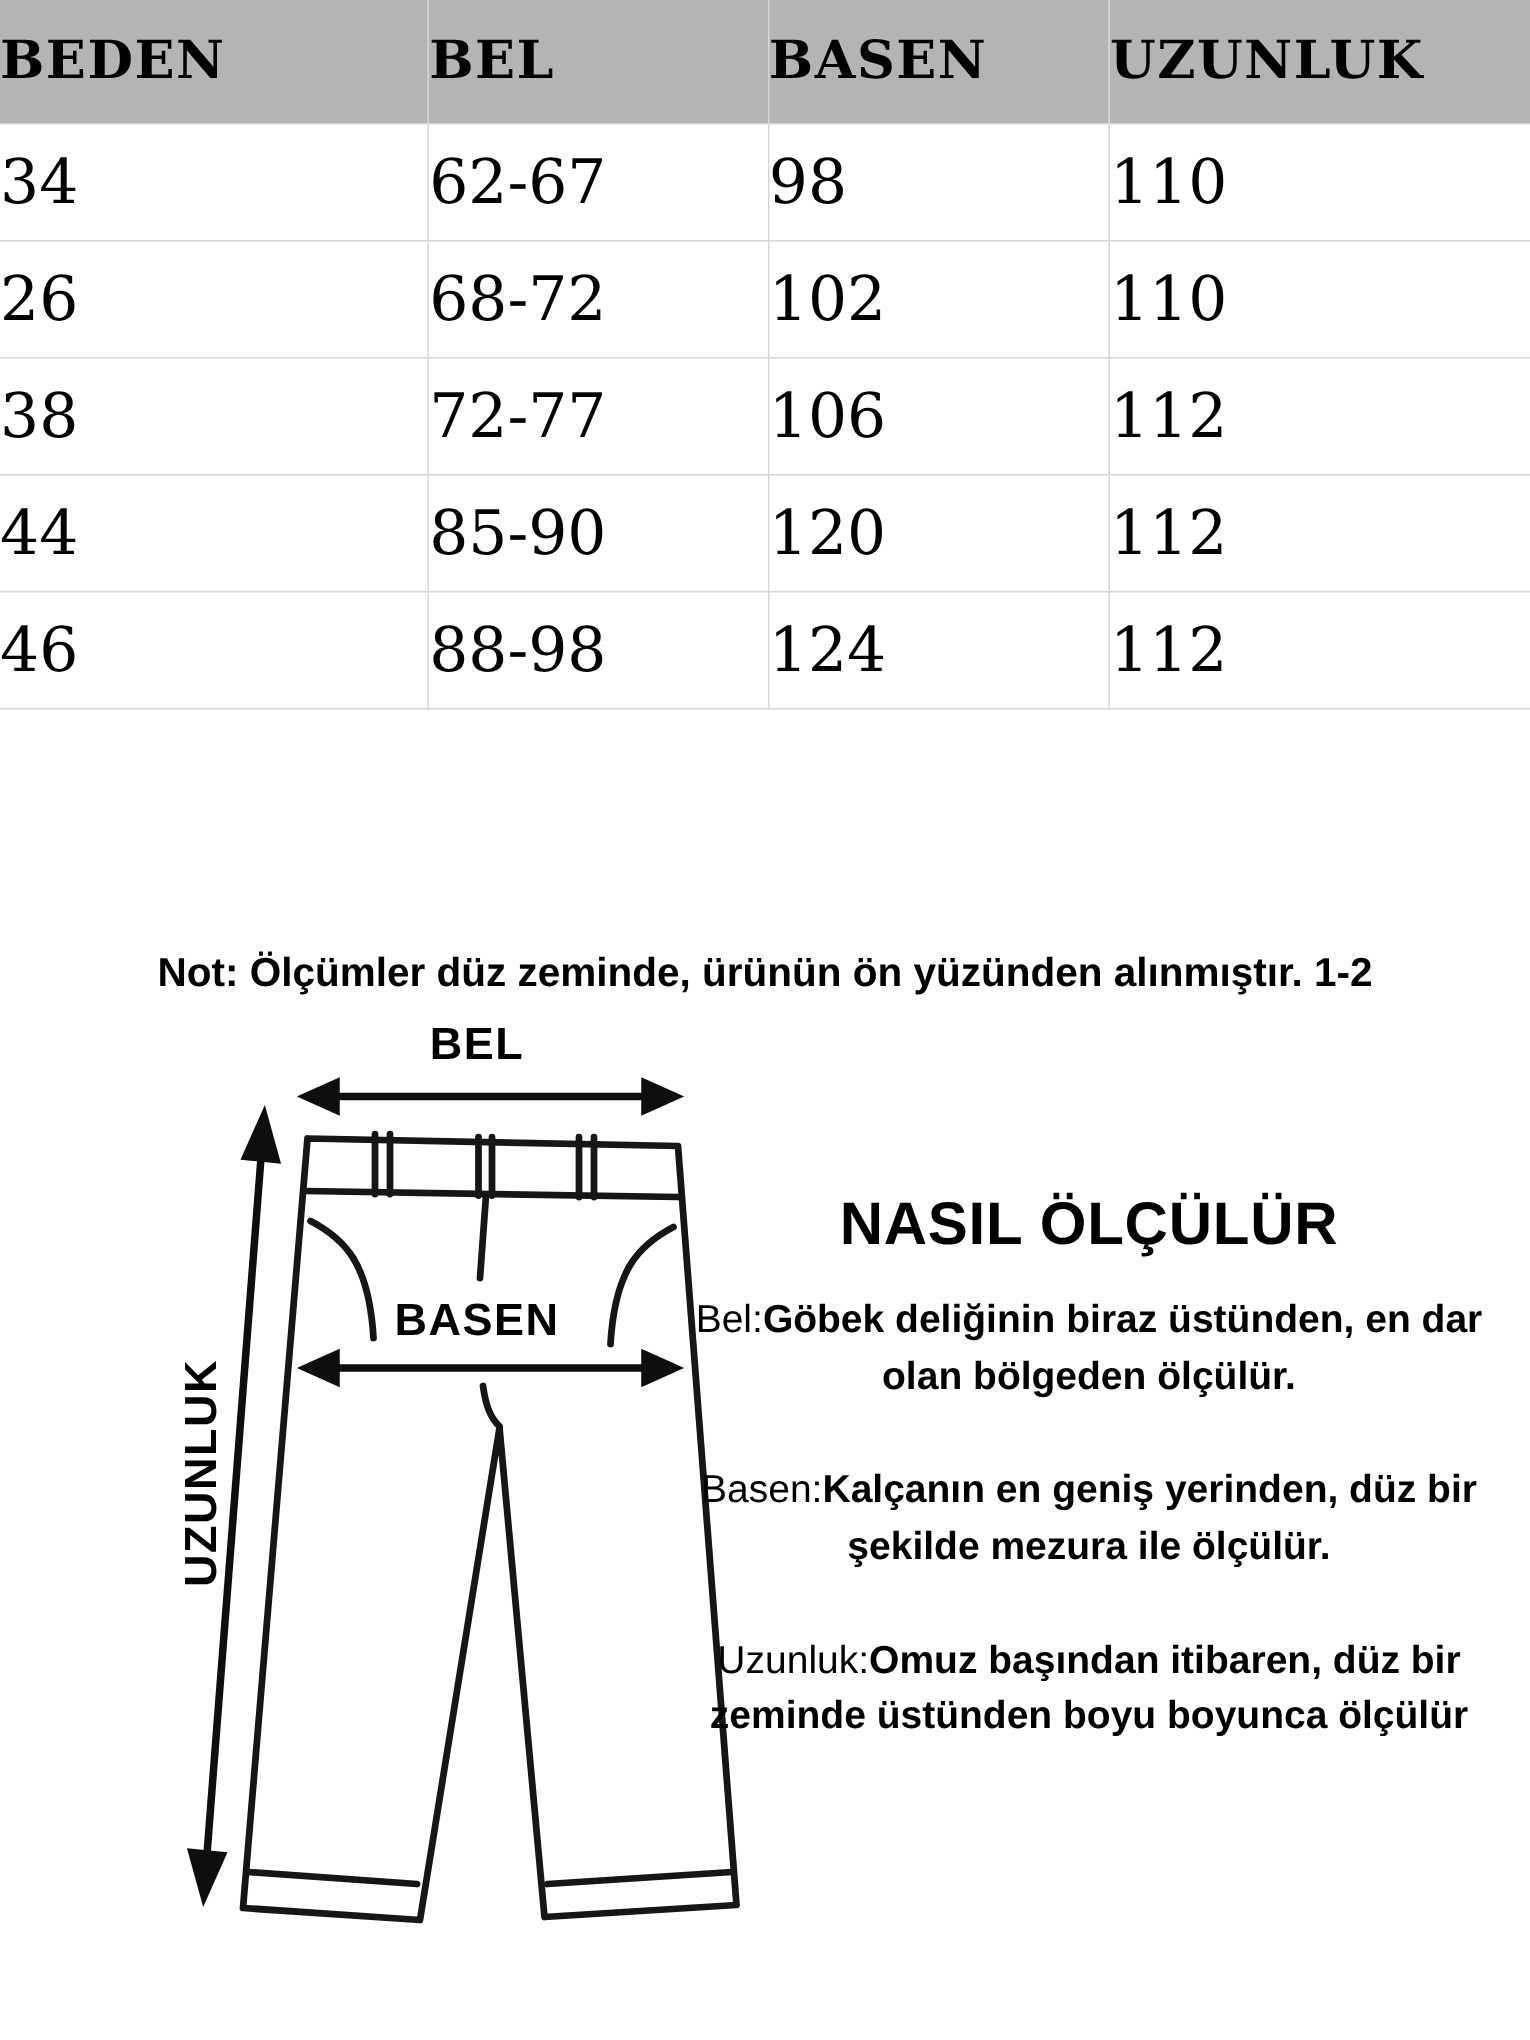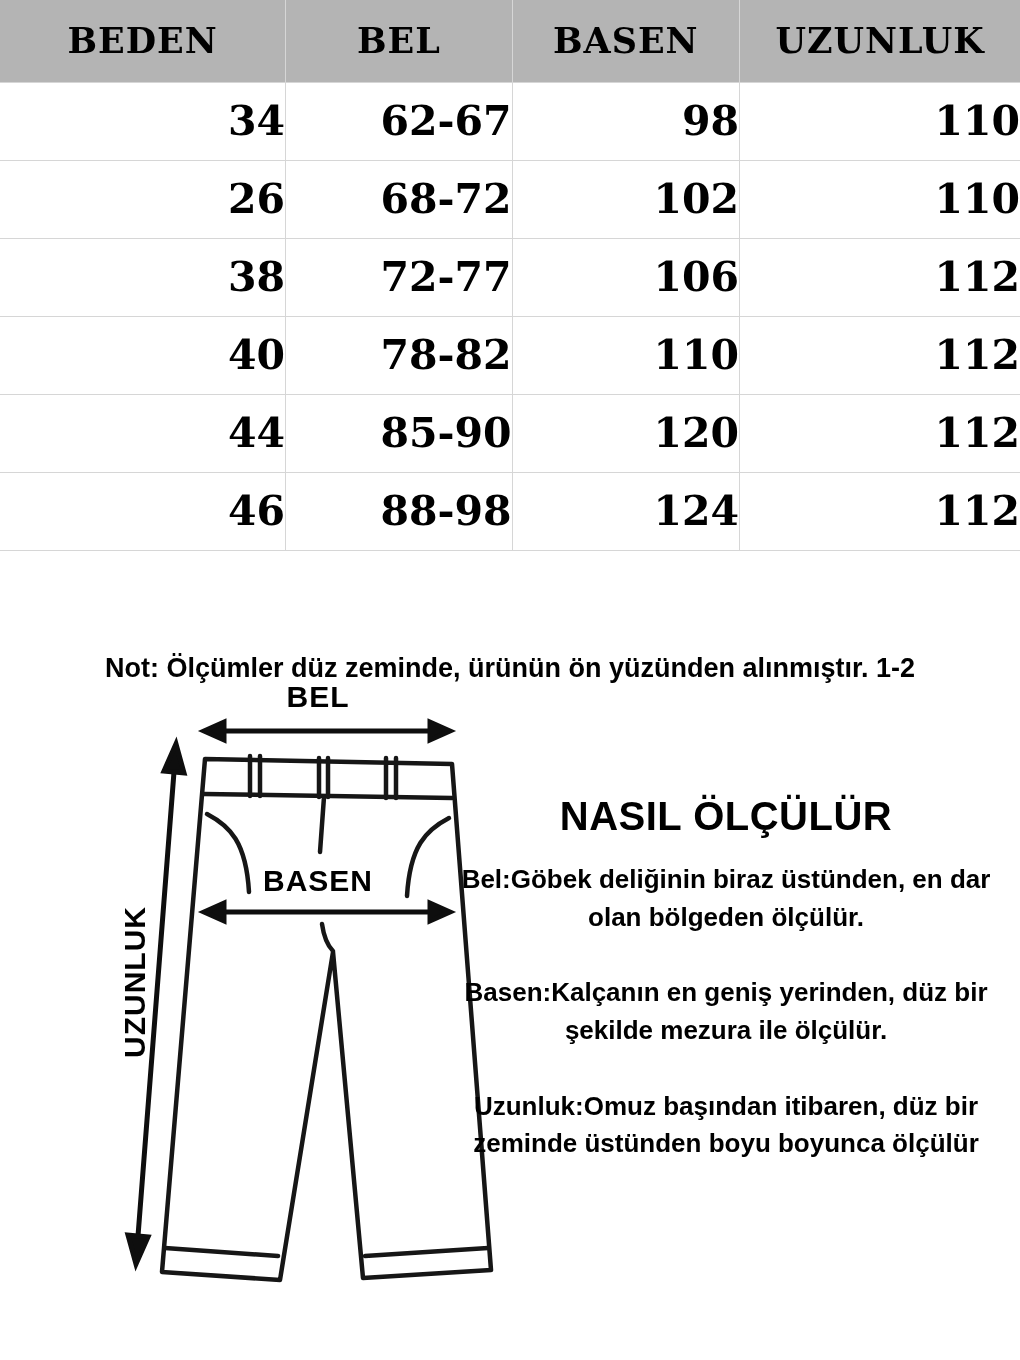--- a/index.html
+++ b/index.html
@@ -18,47 +18,46 @@
     width: 100%;
     border-collapse: collapse;
     table-layout: fixed;
     font-family: "DejaVu Serif", serif;
   }
   .size-table th {
     height: 82px;
     font-size: 35px;
     font-weight: 700;
     letter-spacing: 1px;
-    text-align: center;
+    text-align: left;
     vertical-align: middle;
   }
   .size-table td {
     height: 78px;
     font-size: 41px;
-    font-weight: 700;
-    text-align: right;
+    font-weight: 400;
+    text-align: left;
     vertical-align: middle;
     background: #fff;
-    padding-left: 41px;
   }
   .size-table th, .size-table td {
     border-right: 1px solid #d6d6d6;
     border-bottom: 1px solid #d6d6d6;
   }
   .size-table th:last-child, .size-table td:last-child { border-right: none; }
 
   
   .bottom {
     position: absolute;
     left: 0; top: 628px;
     width: 1020px; height: 732px;
   }
   .note {
     position: absolute;
-    top: 20px; left: 0;
+    top: 0; left: 0;
     width: 100%;
     text-align: center;
     font-size: 27px;
     font-weight: 700;
     line-height: 1.55;
   }
   .diagram-label {
     position: absolute;
     text-align: center;
     font-size: 30px;
@@ -90,21 +89,21 @@
     font-weight: 800;
     letter-spacing: 0.5px;
   }
   .howto p {
     margin-top: 38px;
     font-size: 26px;
     line-height: 1.45;
     font-weight: 600;
   }
   .howto p.first { margin-top: 22px; }
-  .howto strong { font-weight: 700; }
+  .howto strong { font-weight: 400; }
   .howto .l2 { display: block; }
 </style>
 </head>
 <body>
 
 <div class="page">
 
   <table class="size-table">
     <colgroup>
       <col style="width:28%">
@@ -130,26 +129,20 @@
         <tr>
           <td>26</td>
           <td>68-72</td>
           <td>102</td>
           <td>110</td>
         </tr>
         <tr>
           <td>38</td>
           <td>72-77</td>
           <td>106</td>
-          <td>112</td>
-        </tr>
-        <tr>
-          <td>40</td>
-          <td>78-82</td>
-          <td>110</td>
           <td>112</td>
         </tr>
         <tr>
           <td>44</td>
           <td>85-90</td>
           <td>120</td>
           <td>112</td>
         </tr>
         <tr>
           <td>46</td>

